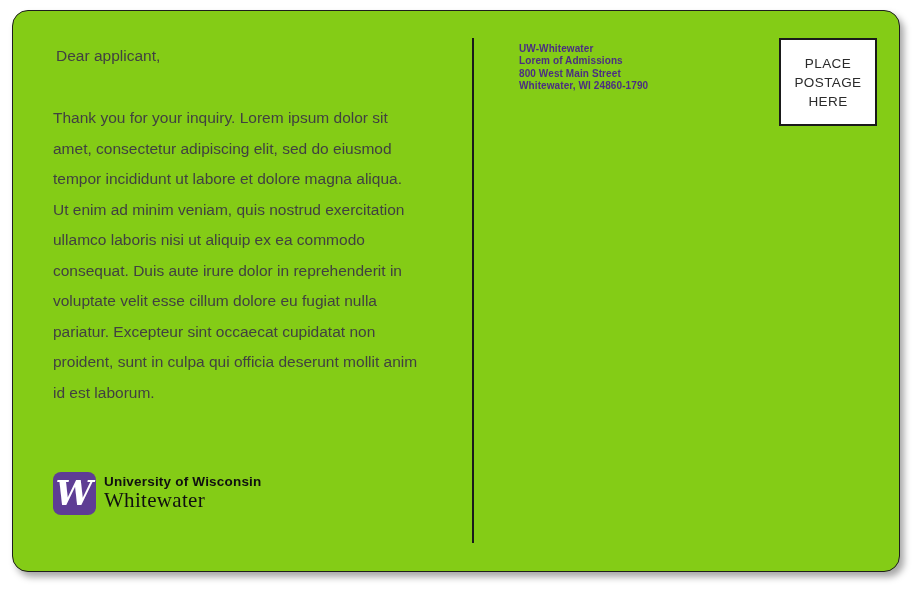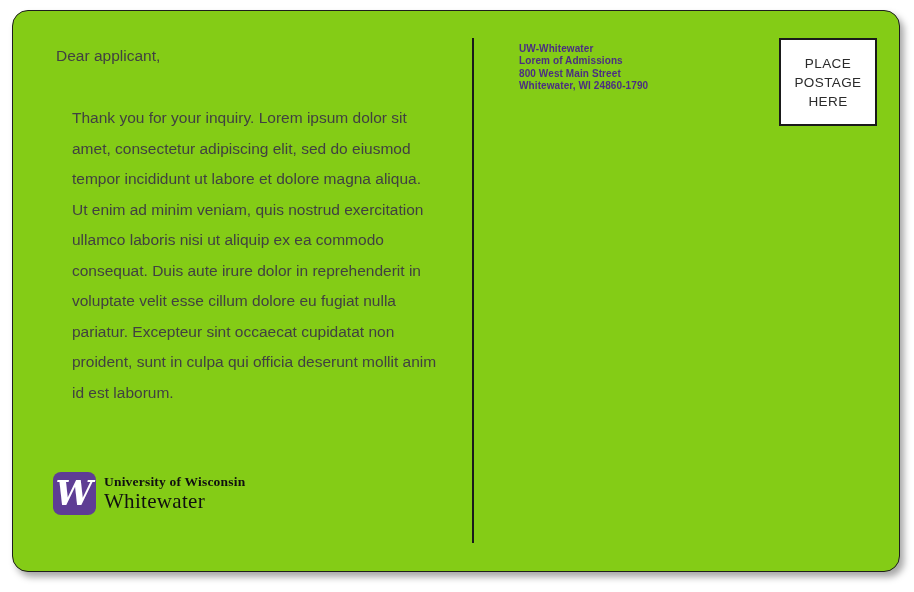--- a/index.html
+++ b/index.html
@@ -29,21 +29,21 @@
   }
   .salutation {
     position: absolute;
     left: 43px;
     top: 36px;
     font-size: 15.5px;
     color: #414141;
   }
   .body-text {
     position: absolute;
-    left: 59px;
+    left: 40px;
     top: 92px;
     width: 366px;
     font-size: 15.5px;
     line-height: 30.5px;
     color: #414141;
   }
   .divider {
     position: absolute;
     left: 459px;
     top: 27px;
@@ -90,21 +90,21 @@
     width: 43px;
     height: 43px;
     flex: 0 0 auto;
   }
   .logo-text {
     margin-left: 8px;
     padding-top: 2px;
     color: #101010;
   }
   .logo-institution {
-    font-family: Liberation Serif, serif;
+    font-family: Liberation Sans, sans-serif;
     font-weight: bold;
     font-size: 13.5px;
     letter-spacing: 0.2px;
     white-space: nowrap;
   }
   .logo-campus {
     font-family: "Liberation Serif", serif;
     font-size: 21px;
     line-height: 26px;
     margin-top: -2px;

